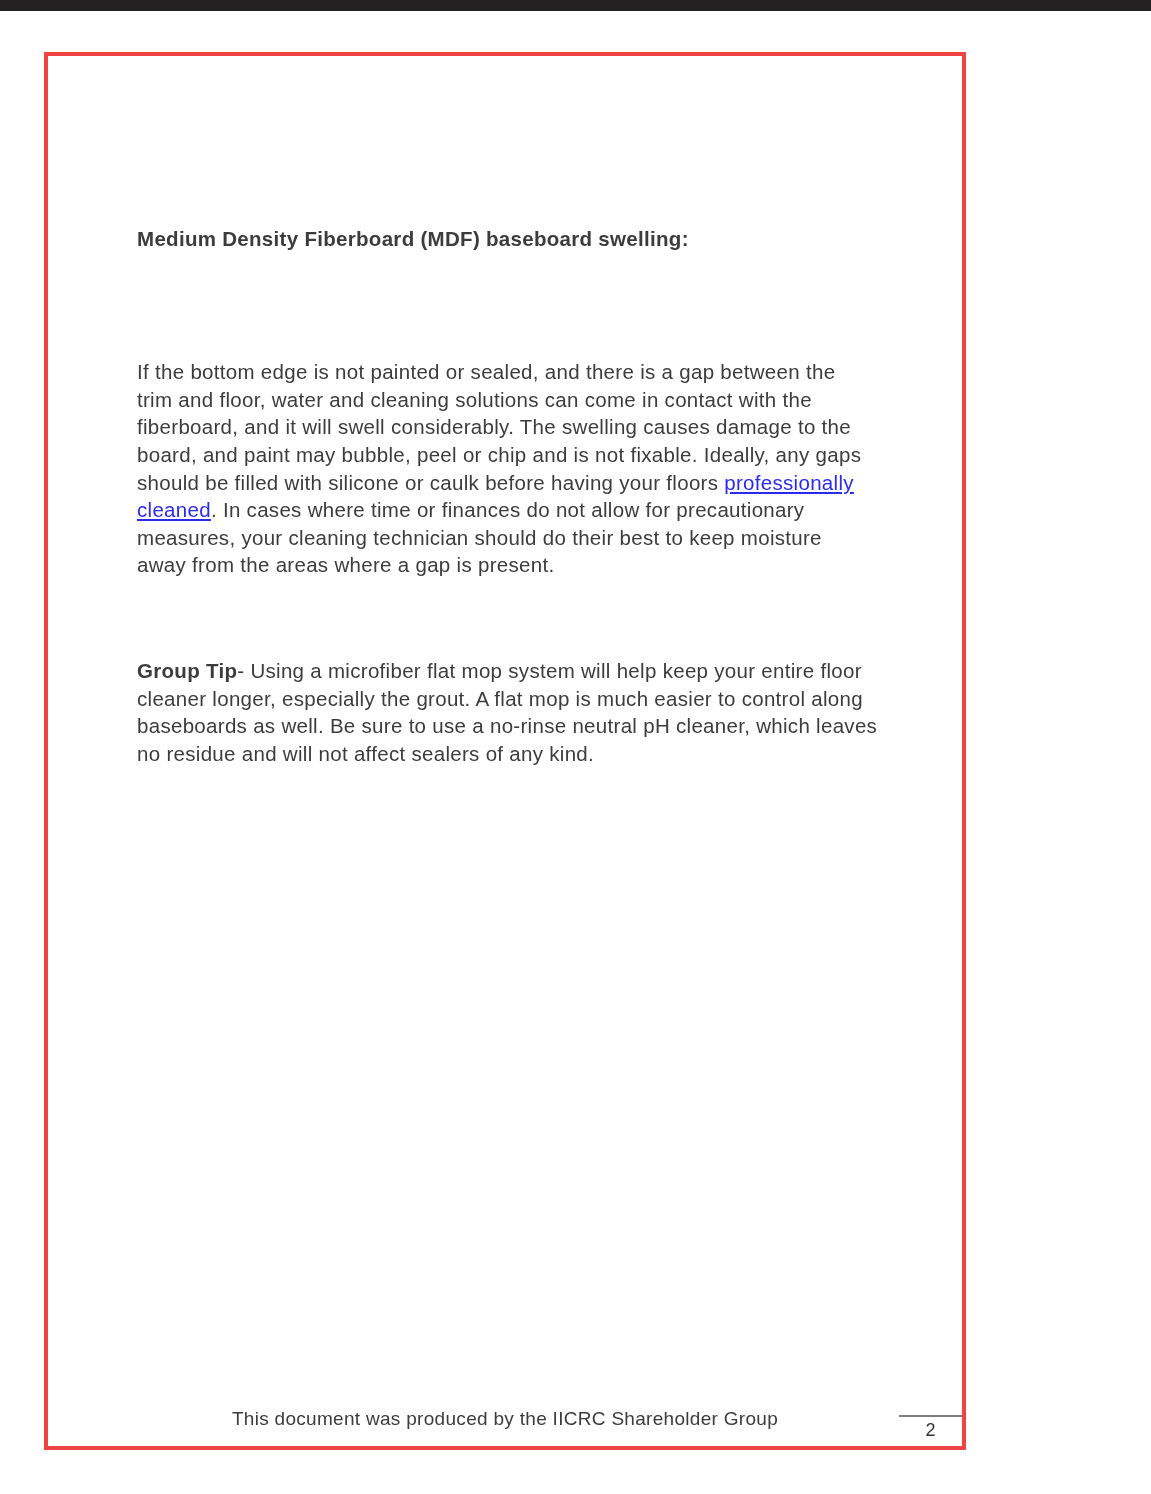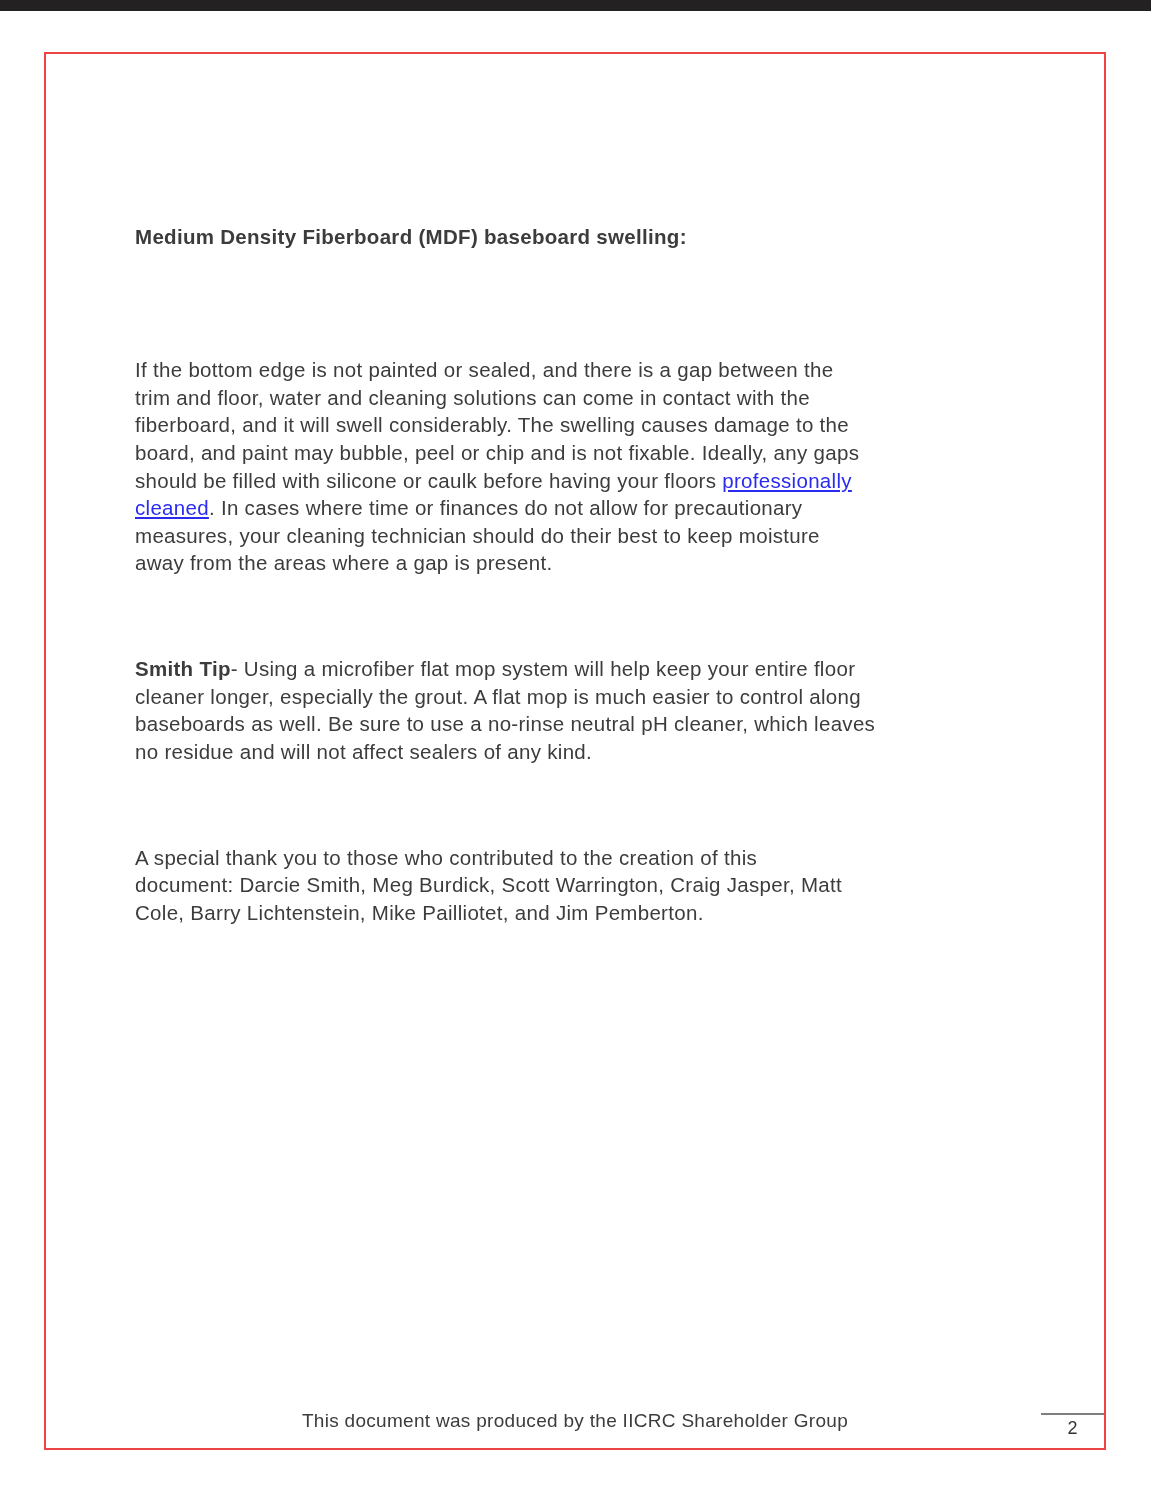--- a/index.html
+++ b/index.html
@@ -17,23 +17,23 @@
     position: absolute;
     left: 0; top: 0;
     width: 100%;
     height: 11px;
     background: #242122;
   }
   .page {
     position: absolute;
     left: 44px;
     top: 52px;
-    width: 1062px;
+    width: 922px;
     height: 1398px;
-    border: 2px solid #ef4444;
+    border: 4px solid #ef4444;
     background: #ffffff;
   }
   .content {
     position: absolute;
     left: 89px;
     top: 86px;
     width: 890px;
     color: #3c3c3c;
     font-size: 20.5px;
     line-height: 27.6px;
@@ -88,28 +88,25 @@
 
     <p class="block"><span>If the bottom edge is not painted or sealed, and there is a gap between the
 trim and floor, water and cleaning solutions can come in contact with the
 fiberboard, and it will swell considerably. The swelling causes damage to the
 board, and paint may bubble, peel or chip and is not fixable.  Ideally, any gaps
 should be filled with silicone or caulk before having your floors </span><a class="doc-link">professionally
 cleaned</a><span>. In cases where time or finances do not allow for precautionary
 measures, your cleaning technician should do their best to keep moisture
 away from the areas where a gap is present.</span></p>
 
-    <p class="block"><span class="bold-lead">Smith Tip</span><span>- Using a microfiber flat mop system will help keep your entire floor
+    <p class="block"><span class="bold-lead">Group Tip</span><span>- Using a microfiber flat mop system will help keep your entire floor
 cleaner longer, especially the grout. A flat mop is much easier to control along
 baseboards as well. Be sure to use a no-rinse neutral pH cleaner, which leaves
 no residue and will not affect sealers of any kind.</span></p>
 
-    <p class="block"><span>A special thank you to those who contributed to the creation of this
-document: Darcie Smith, Meg Burdick, Scott Warrington, Craig Jasper, Matt
-Cole, Barry Lichtenstein, Mike Pailliotet, and Jim Pemberton.</span></p>
 
   </div>
 
   <div class="footer-line">This document was produced by the IICRC Shareholder Group</div>
 
   <div class="page-num-box">2</div>
 
 </div>
 
 </body></html>

